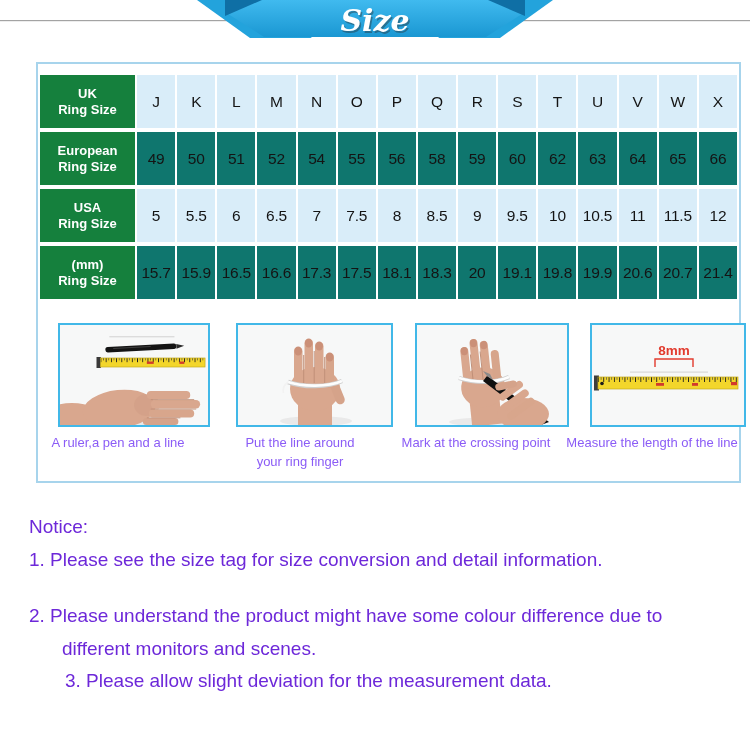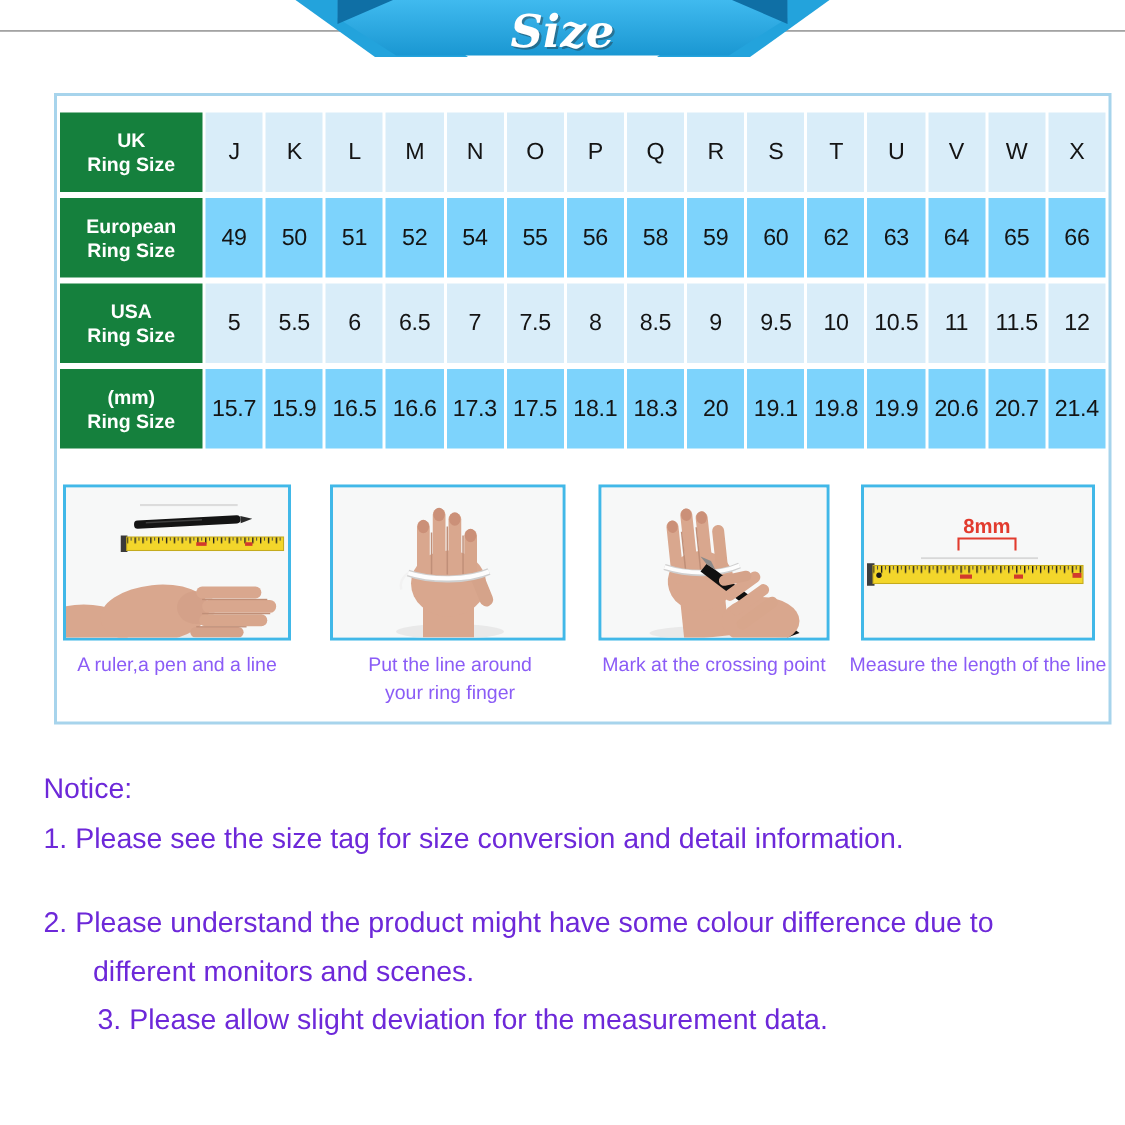--- a/index.html
+++ b/index.html
@@ -19,25 +19,25 @@
     display:grid;grid-template-columns:95px repeat(15,1fr);
     grid-auto-rows:53px;gap:4px 2px;
   }
   .cell{display:flex;align-items:center;justify-content:center;box-sizing:border-box}
   .header-cell{
     background:#15803d;color:#ffffff;font-weight:bold;font-size:13px;
     line-height:16px;flex-direction:column;text-align:center;
   }
   .value-cell{font-size:15.5px;color:#141414;letter-spacing:-0.2px}
   .value-cell.light{background:#d9edf9}
-  .value-cell.dark{background:#7dd3fc}
+  .value-cell.dark{background:#0f766e}
 
   .photo{
     position:absolute;top:259px;height:104px;border:2px solid #41b8e8;
-    box-sizing:border-box;background:#f8f9f9;
+    box-sizing:border-box;background:#f8f9f9;margin-left:16px;
   }
   .photo svg{display:block;width:100%;height:100%}
   #photo-0{left:4px;width:152px}
   #photo-1{left:182px;width:157px}
   #photo-2{left:361px;width:154px}
   #photo-3{left:536px;width:156px}
 
   .caption{
     position:absolute;top:369px;width:220px;text-align:center;
     font-size:13px;line-height:19px;color:#8b5cf6;

